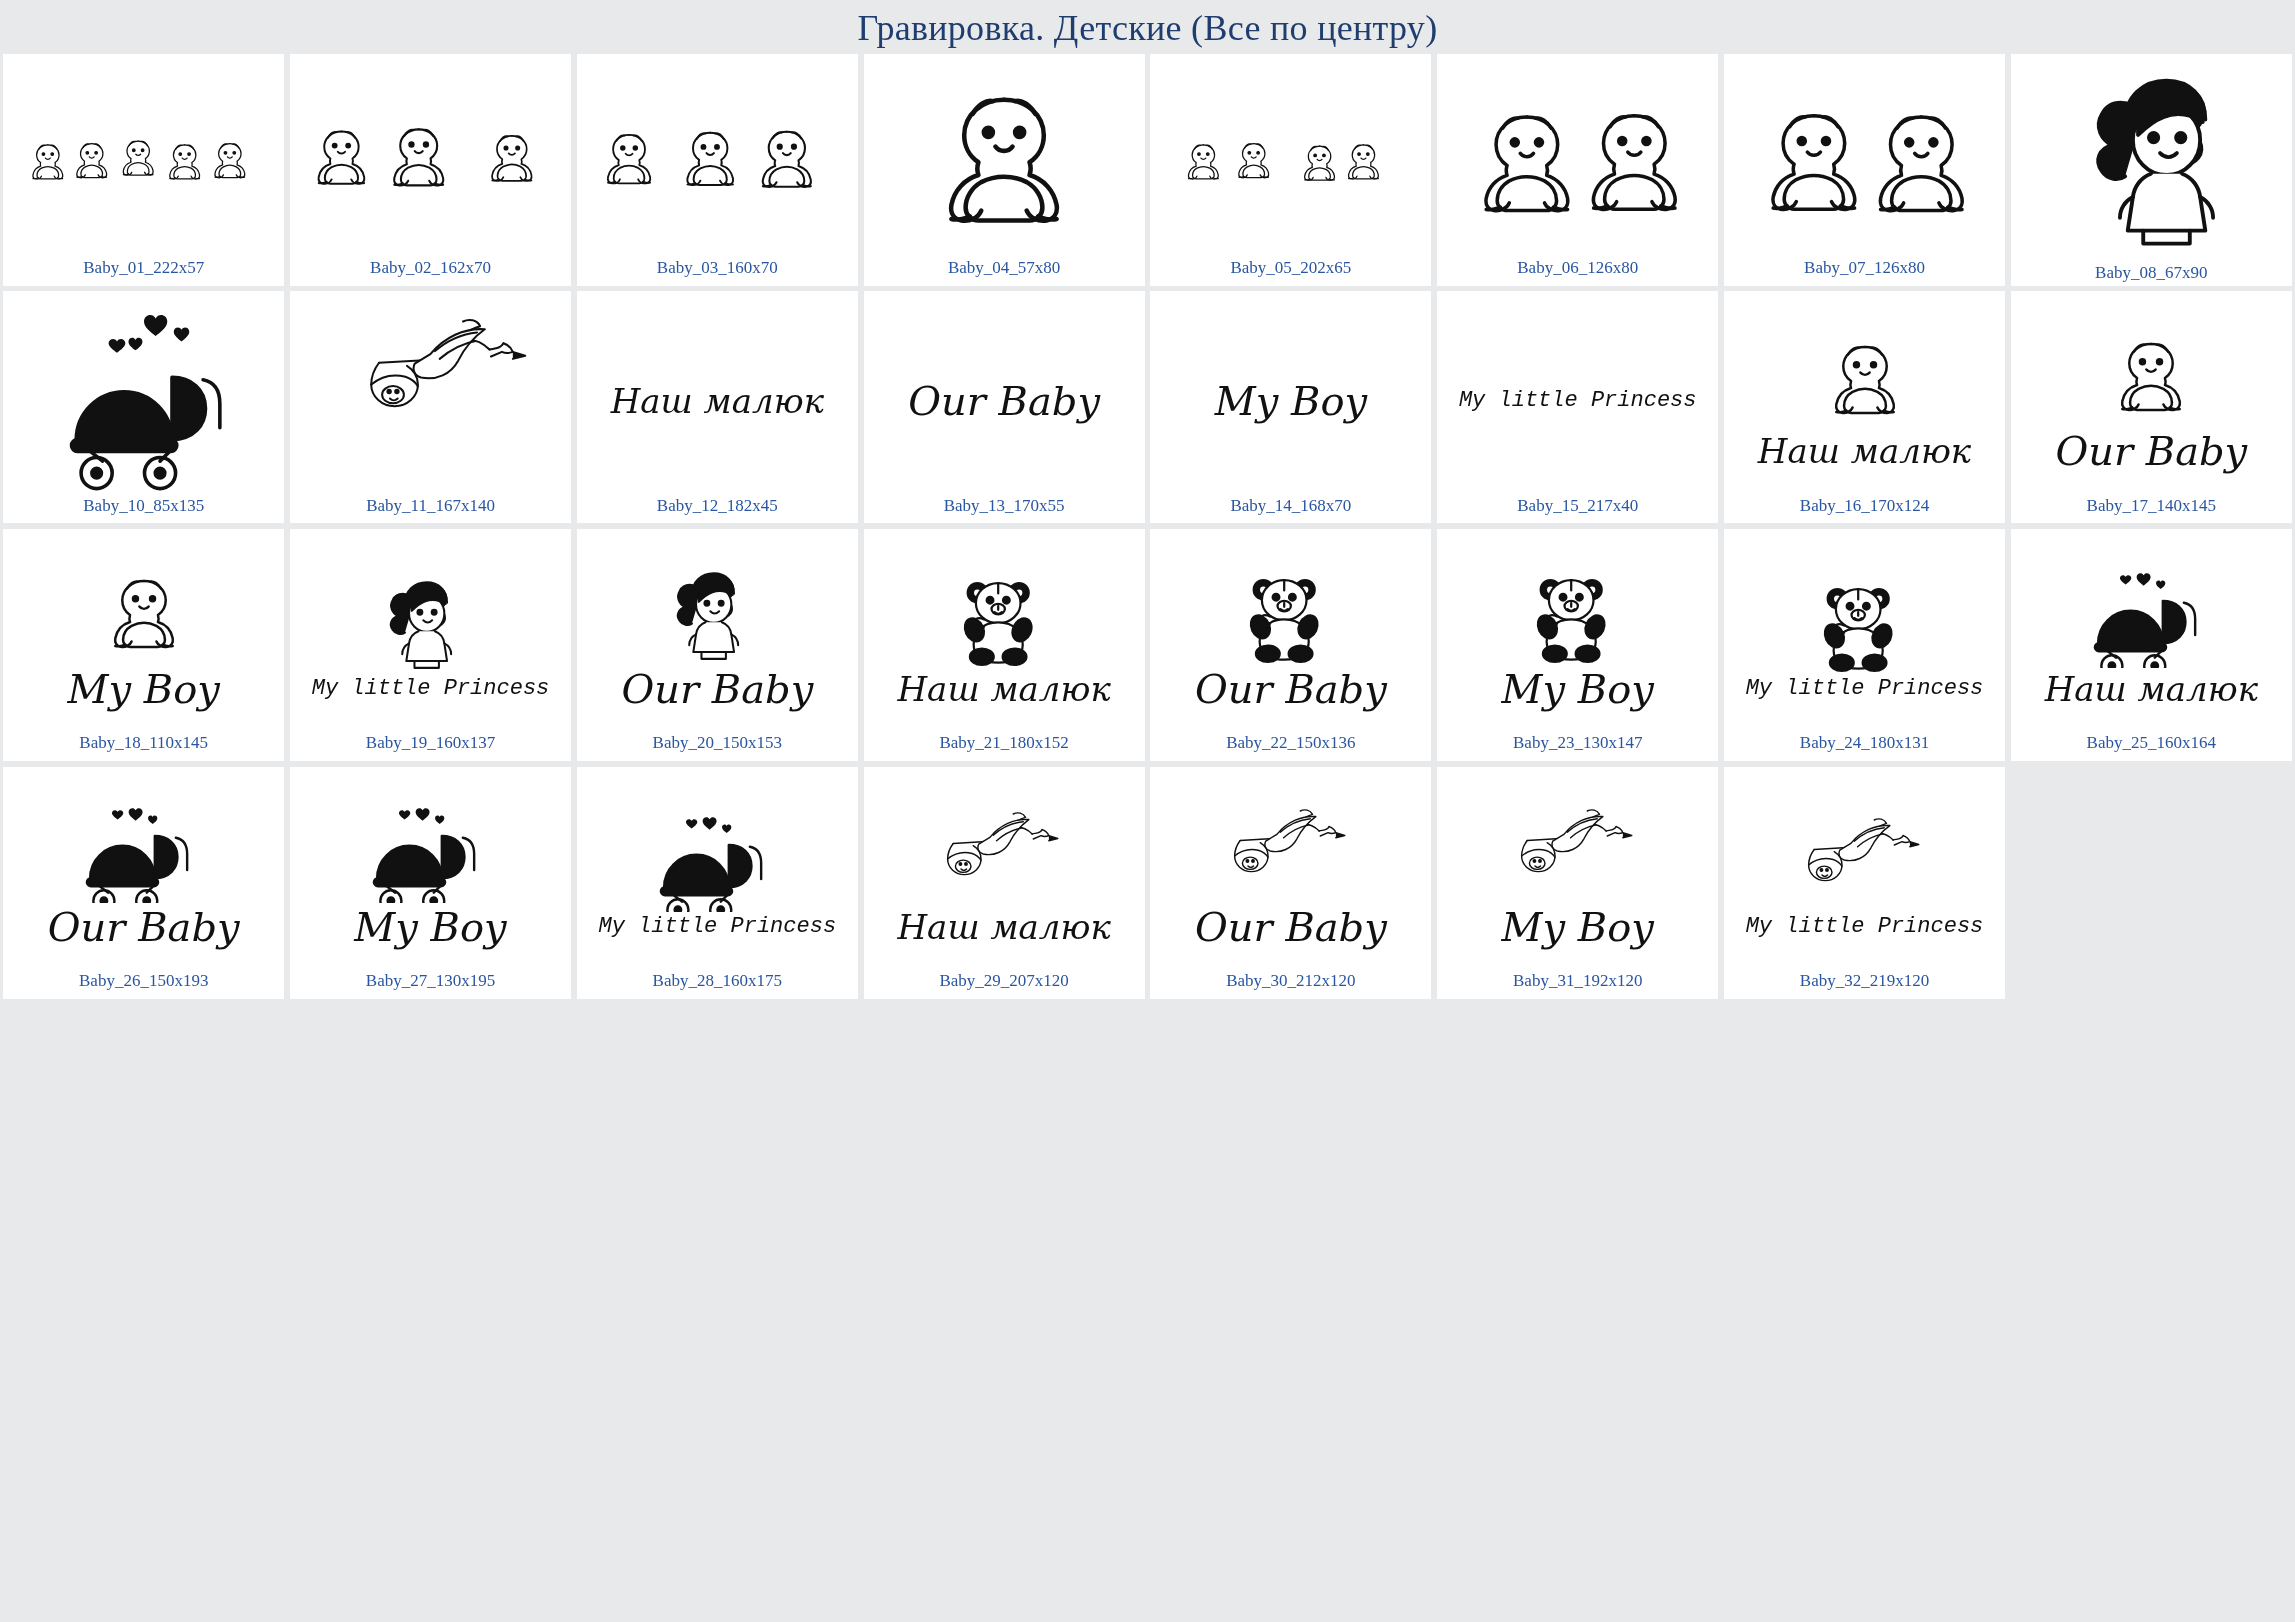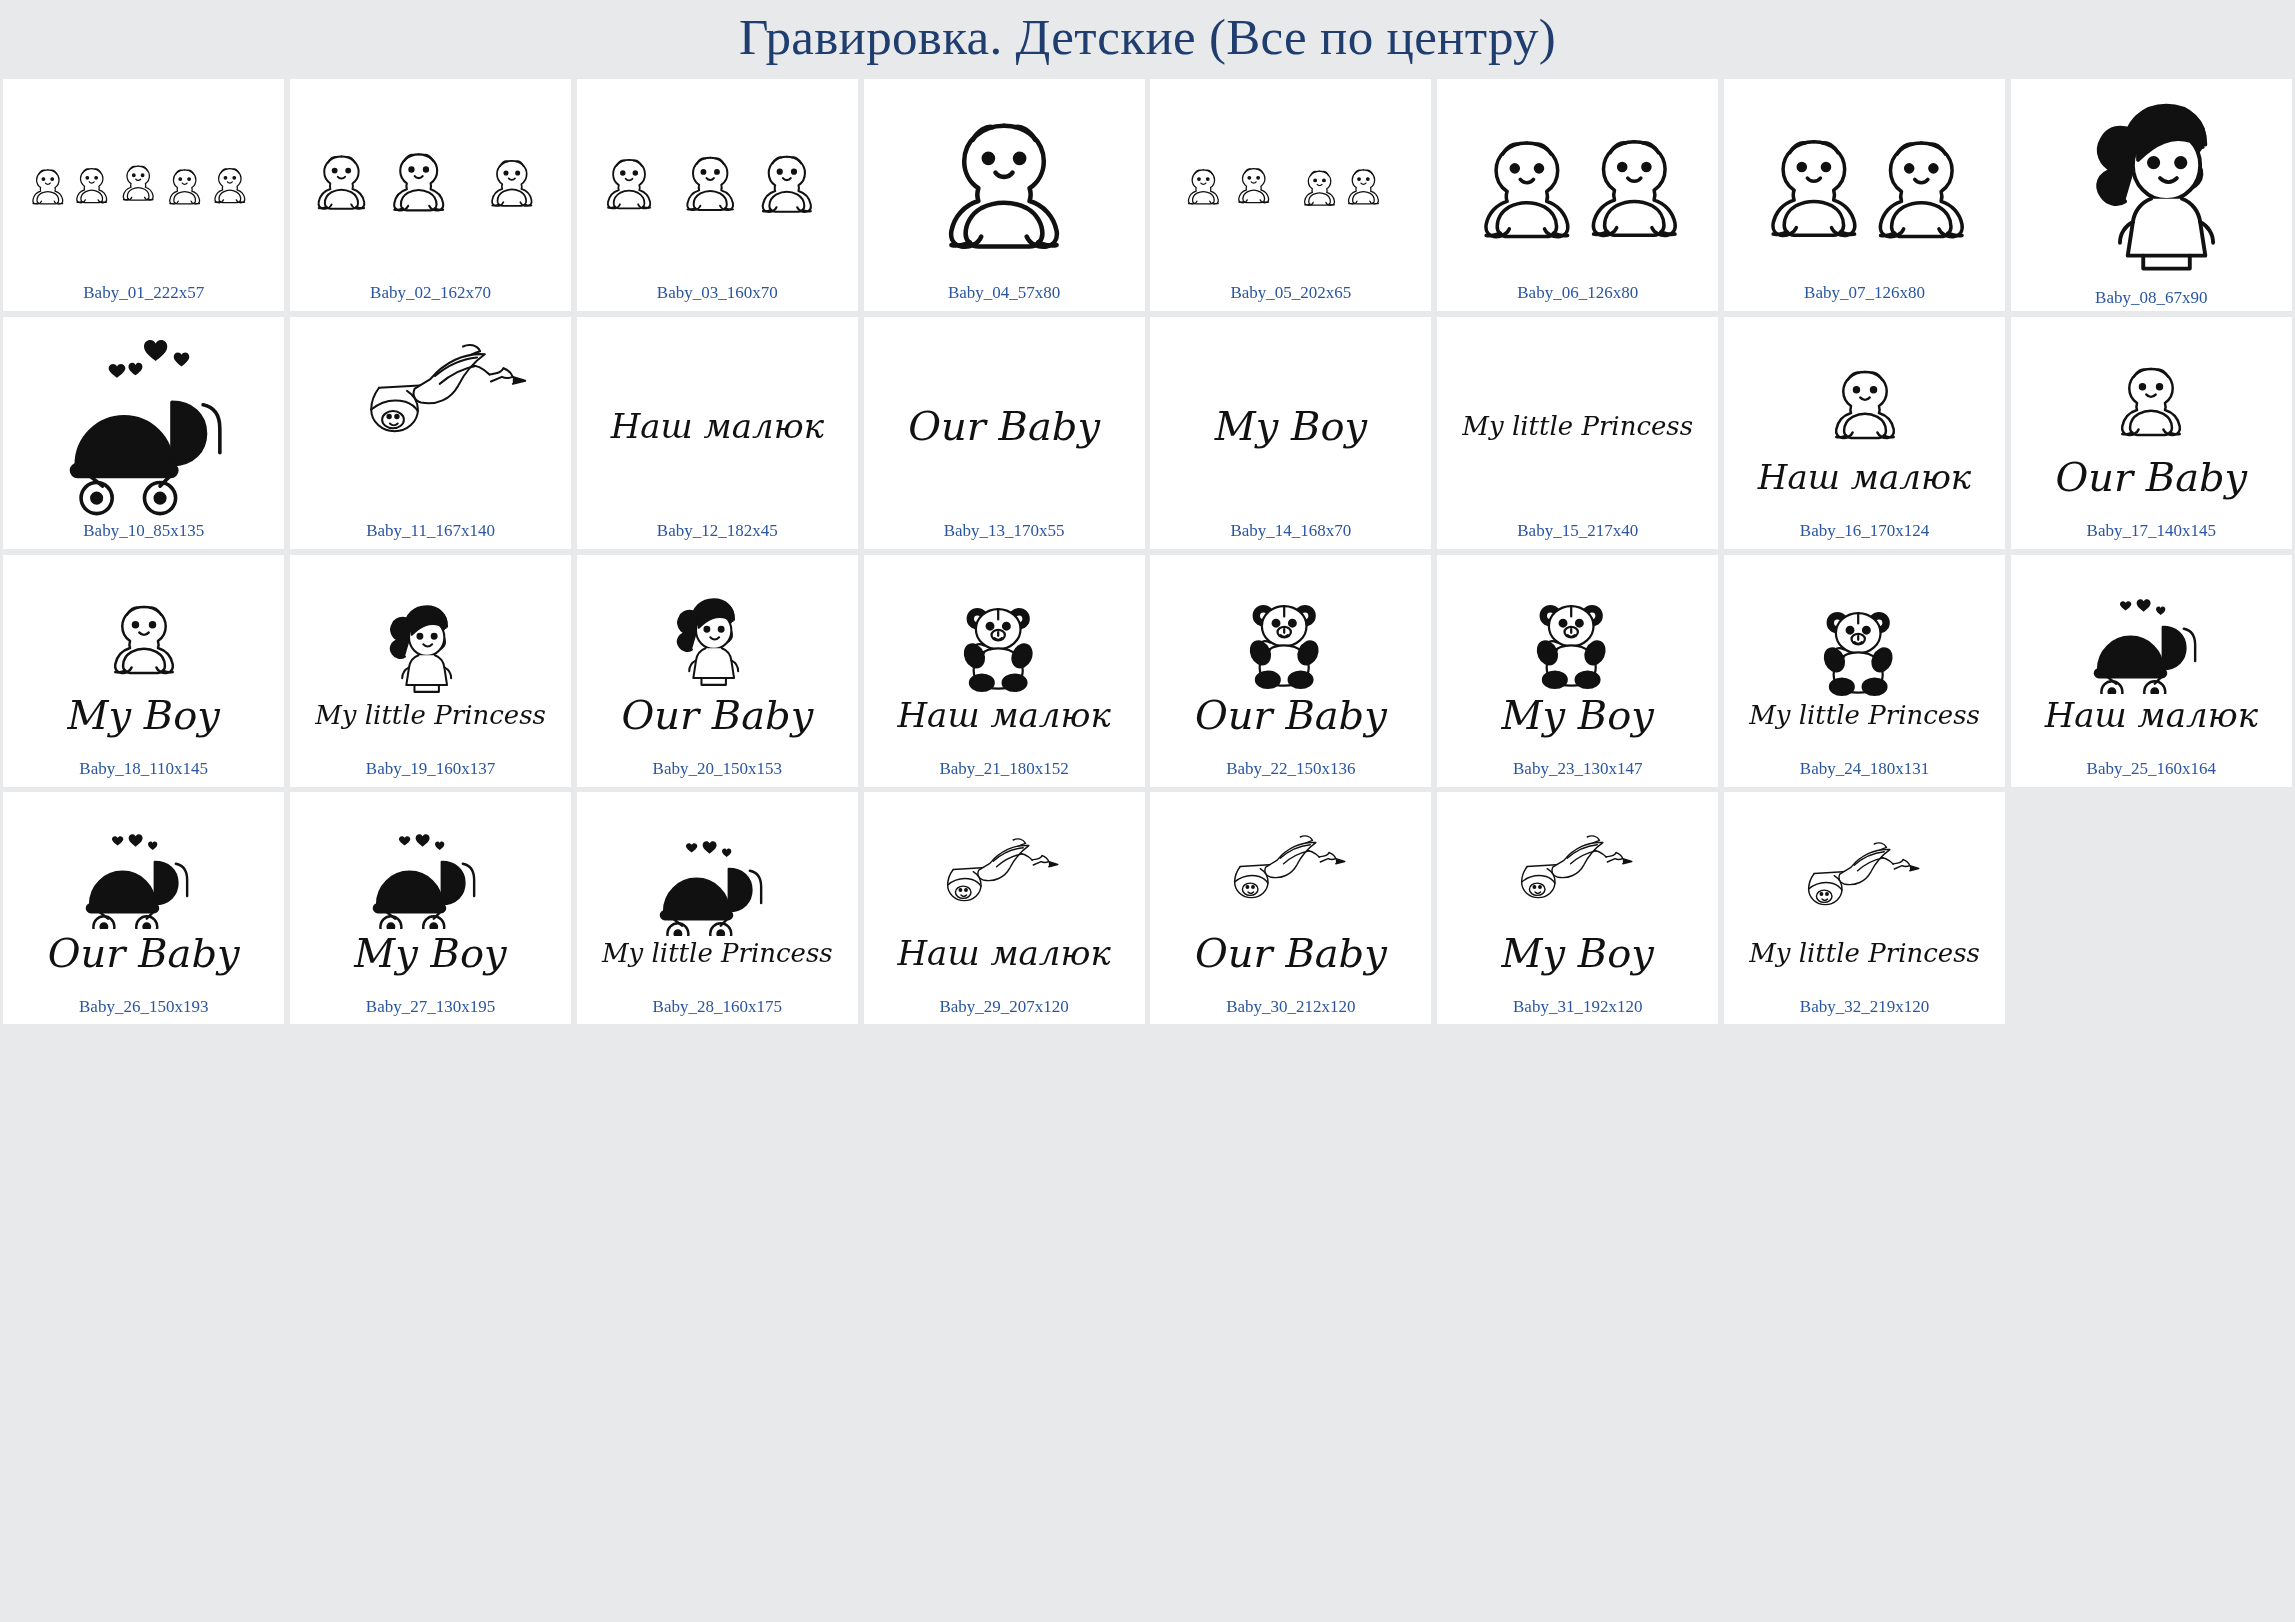--- a/index.html
+++ b/index.html
@@ -14,25 +14,25 @@
     width: 2295px;
     height: 1623px;
     position: relative;
     background: #e8e9eb;
     overflow: hidden;
   }
   .title {
     text-align: center;
     color: #1f3d6e;
     font-family: "Liberation Serif", serif;
-    font-size: 51px;
+    font-size: 36px;
     font-weight: 400;
     letter-spacing: 0.3px;
     padding-top: 9px;
-    padding-bottom: 14px;
+    padding-bottom: 5px;
     line-height: 1.1;
   }
   .grid {
     display: grid;
     grid-template-columns: repeat(8, 281px);
     justify-content: center;
     column-gap: 5.8px;
     row-gap: 5.8px;
     padding-left: 37px;
     padding-right: 37px;
@@ -71,21 +71,21 @@
   
   .script {
     font-family: "DejaVu Serif", serif;
     font-style: italic;
     color: #111;
     white-space: nowrap;
     line-height: 1;
   }
   .script.s-lg { font-size: 40px; }
   .script.s-md { font-size: 34px; }
-  .script.s-sm { font-size: 26px; }
+  .script.s-sm { font-size: 22px; font-family: Liberation Mono, monospace; }
   .stack {
     display: flex;
     flex-direction: column;
     align-items: center;
     justify-content: center;
     gap: 3.9px;
     height: 100%;
     width: 100%;
   }
 </style>

